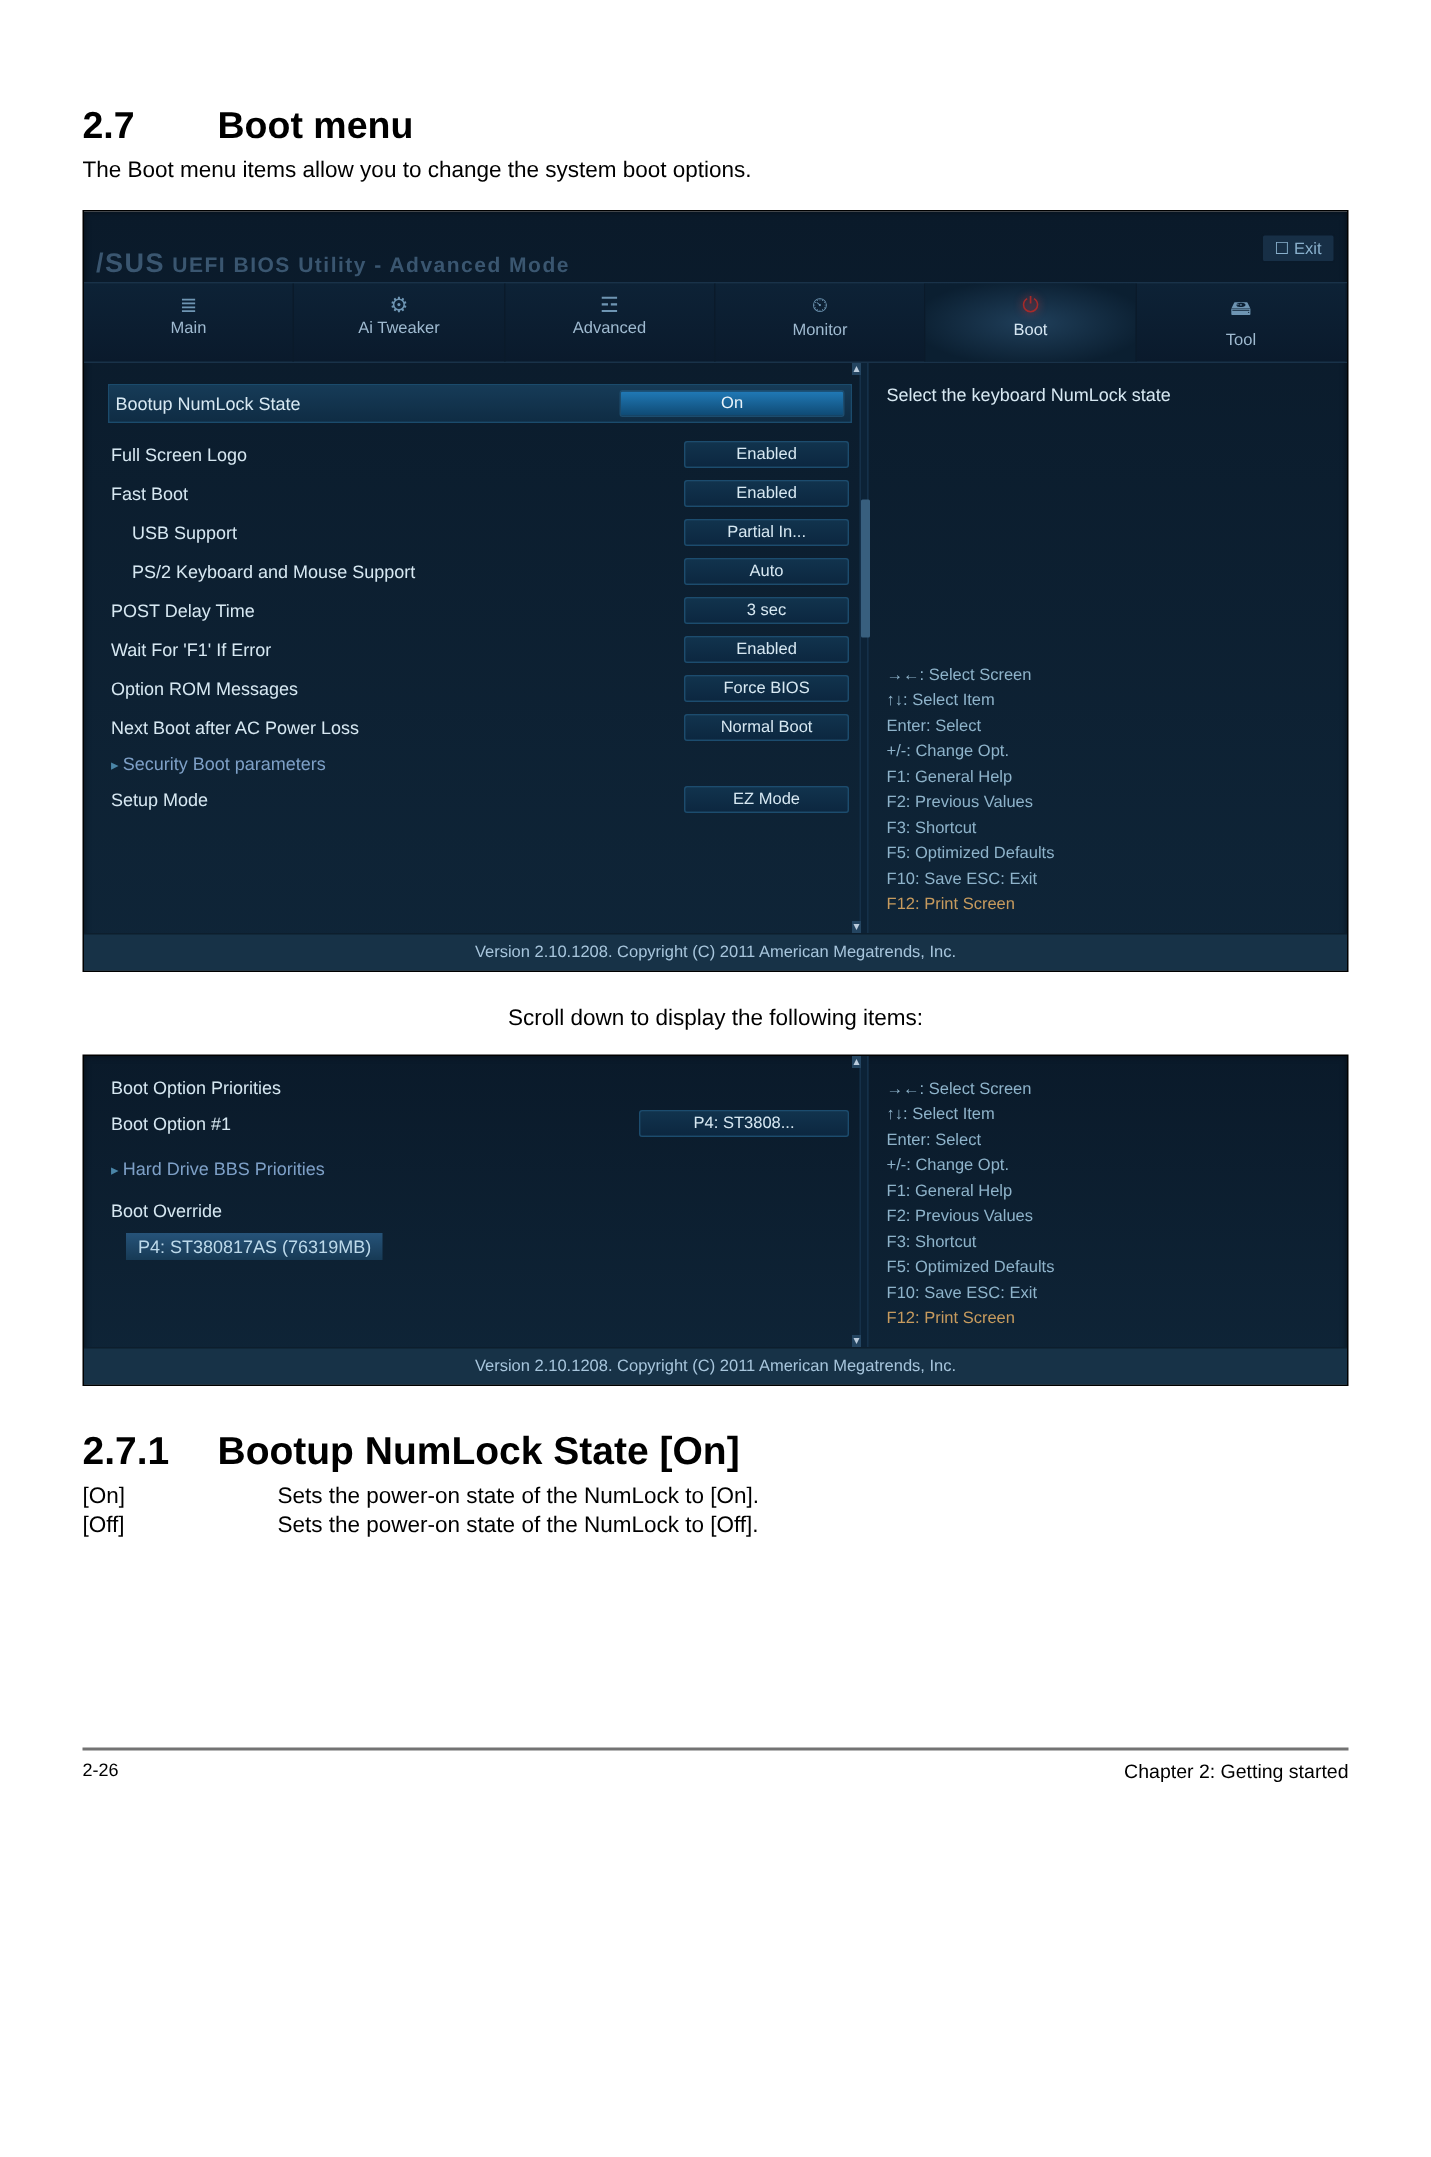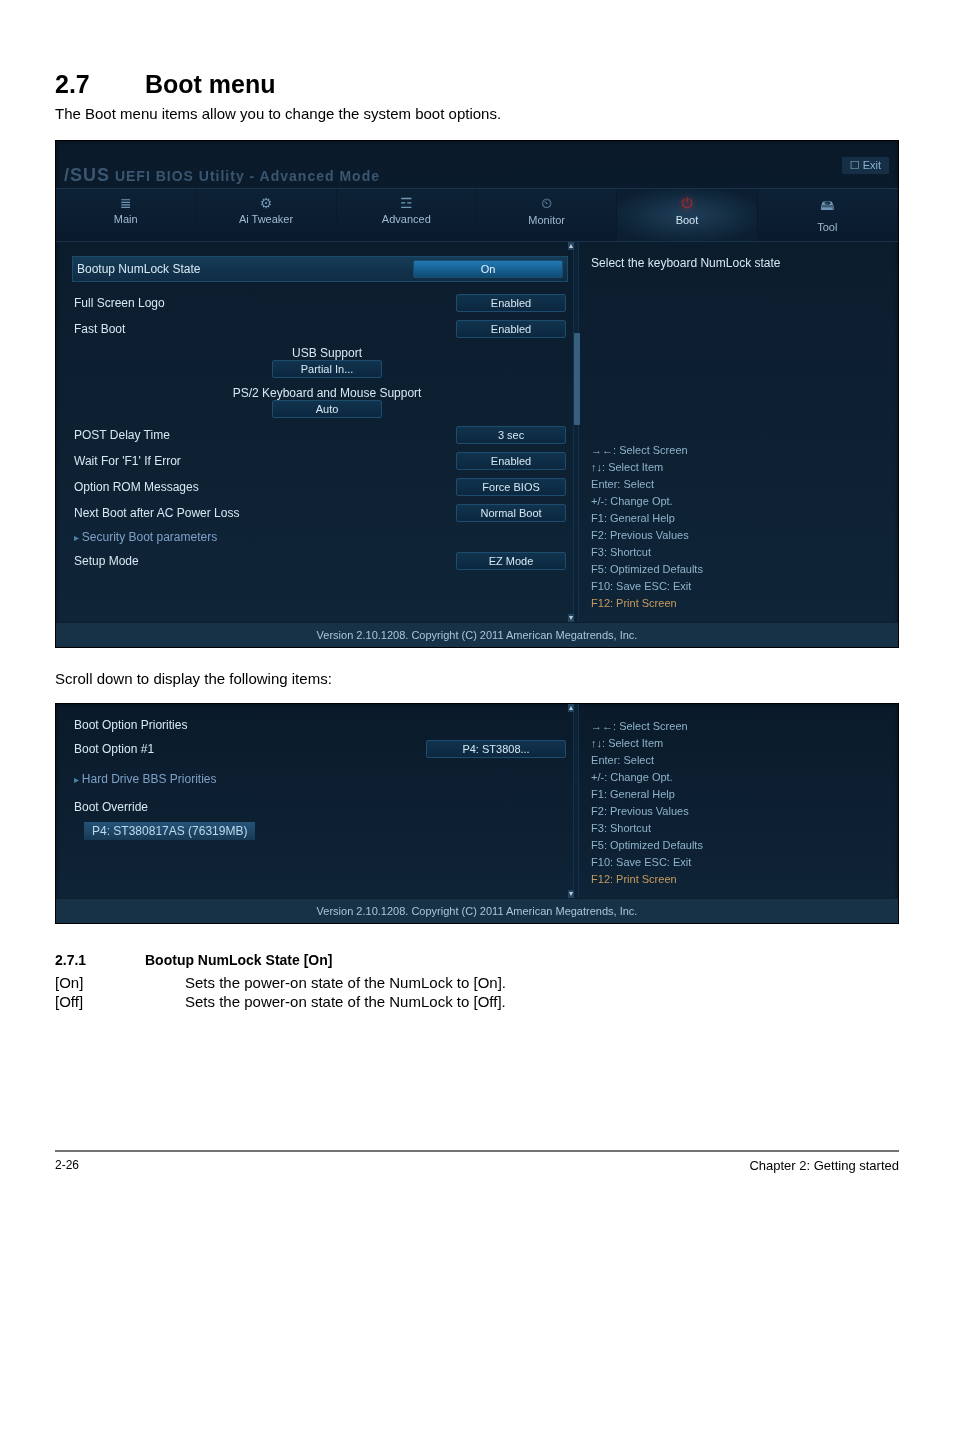--- a/index.html
+++ b/index.html
@@ -70,21 +70,21 @@
   }
   .scroll-thumb { position: absolute; top: 24%; width: 6px; height: 92px; background: #385f7e; border-radius: 1px; }
   .scroll-arrow { position: absolute; left: -6px; width: 6px; height: 8px; background: #244561; font-size: 8px; text-align: center; color: #bcd; line-height: 8px; }
   .right-desc { color: #d7e8f2; font-size: 12px; min-height: 150px; }
   .help-list { margin-top: auto; font-size: 11px; color: #8eb3ca; line-height: 1.55; }
   .help-list .warm { color: #c79b5e; }
   .row {
     display: flex; align-items: center; justify-content: space-between;
     padding: 4px 2px; color: #e3eef6; font-size: 12px;
   }
-  .row.sub { padding-left: 16px; flex-direction: column; }
+  .row.sub { padding-left: 16px; }
   .row .lbl { color: #d7e8f2; }
   .row.selected { background: linear-gradient(#163b57, #0f2c44); border: 1px solid #1b4b6c; padding: 3px 4px; }
   .valbox {
     background: linear-gradient(#11334d, #0c2740);
     border: 1px solid #1c4c6e;
     display: inline-block;
     min-width: 110px;
     text-align: center;
     padding: 2px 8px;
     color: #d7e8f2;
@@ -95,27 +95,27 @@
   .link-row { color: #7ea0c7; padding: 4px 2px; }
   .link-row::before { content: "▸ "; color: #4b86a8; font-size: 10px; }
   .footer-bar {
     text-align: center;
     padding: 6px 0;
     font-size: 11px;
     color: #a7c5dc;
     background: #173247;
     border-top: 1px solid #0d1e2d;
   }
-  .scroll-note { margin: 22px 0 16px 0; font-size: 15px; }
+  .scroll-note { margin: 22px 0 16px 0; font-size: 15px; text-align: center; }
   .bios2 .left-panel { padding-top: 10px; }
   .bios2 .bios-body { min-height: 150px; }
   .p4line { color: #2e6b8f; font-size: 12px; padding: 4px 2px 4px 12px; }
   .p4box { background: linear-gradient(#265379, #173a55); padding: 2px 8px; font-size: 12px; color: #bcd9ea; display: inline-block; }
 
-  .subsection-title { font-size: 14px; font-weight: bold; margin-top: 28px; margin-bottom: 6px; }
+  .subsection-title { font-size: 26px; font-weight: bold; margin-top: 28px; margin-bottom: 6px; }
   .opt-row { display: flex; margin: 2px 0; font-size: 15px; }
   .opt-key { width: 130px; }
   .page-footer {
     display: flex; justify-content: space-between;
     border-top: 2px solid #737373; margin-top: 140px; padding-top: 6px;
     font-size: 13px;
   }
   .page-footer .pn { font-size: 12px; }
 </style>
 </head>

